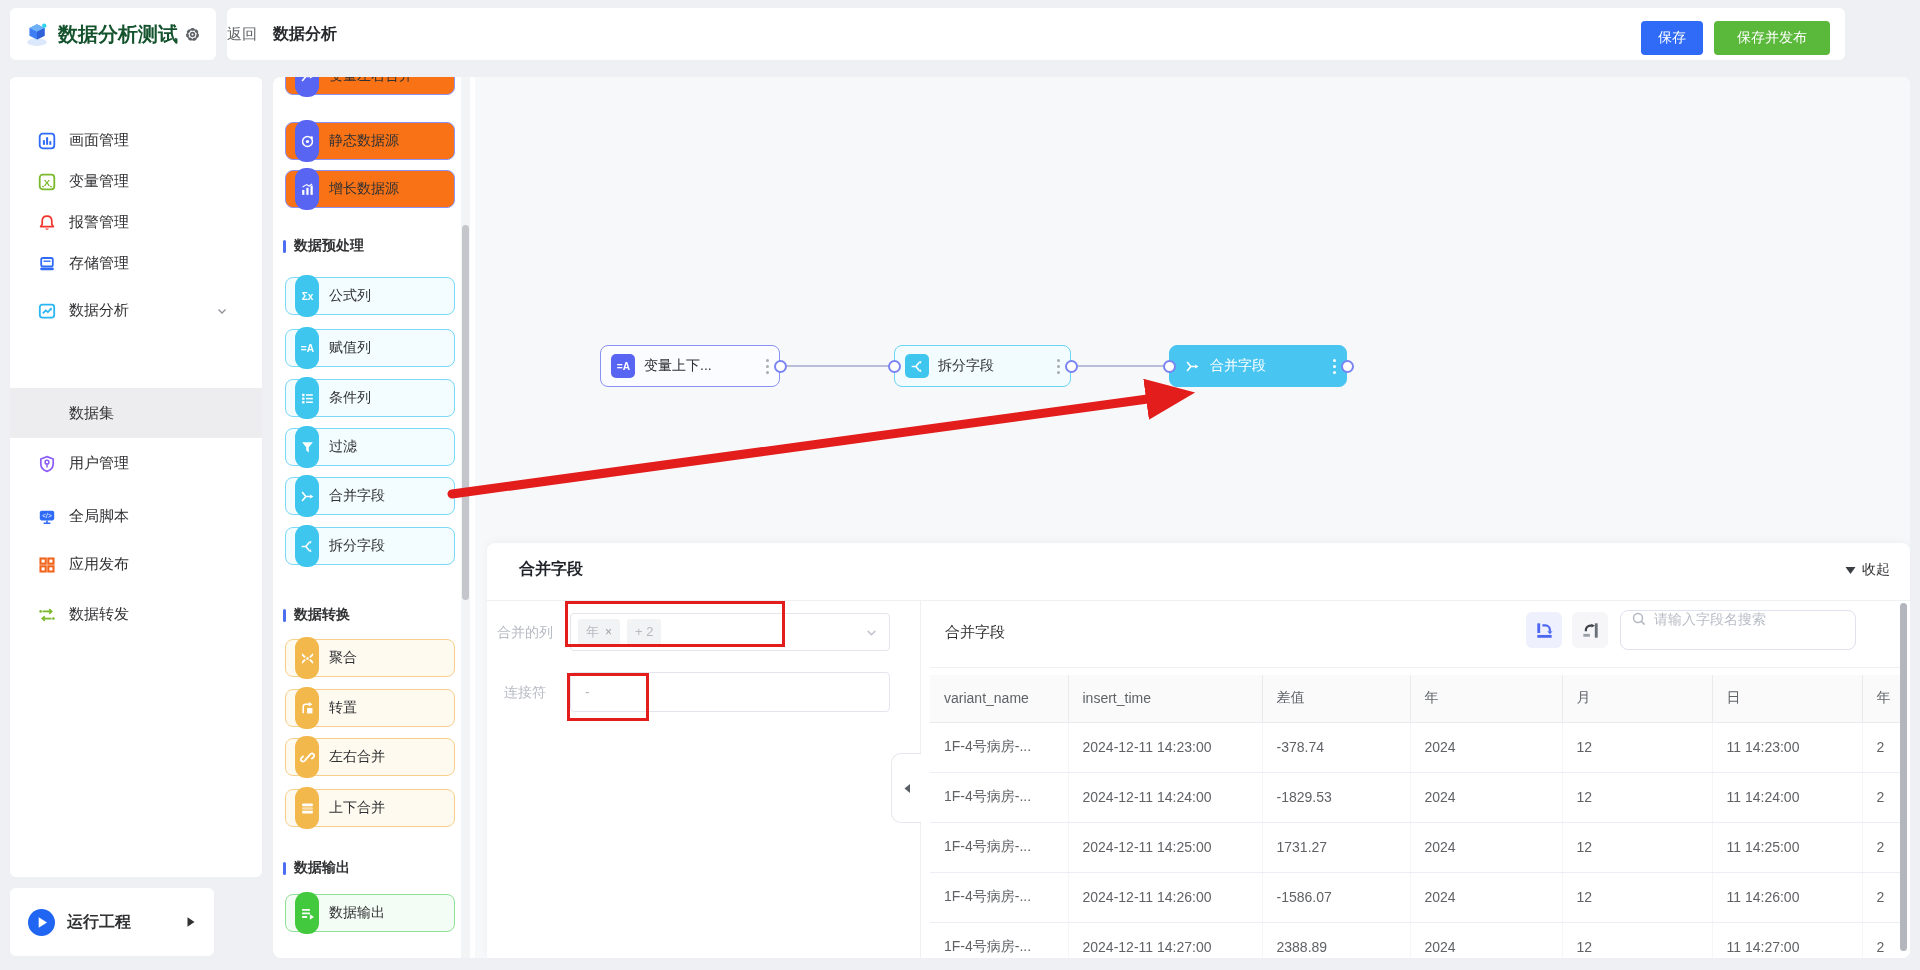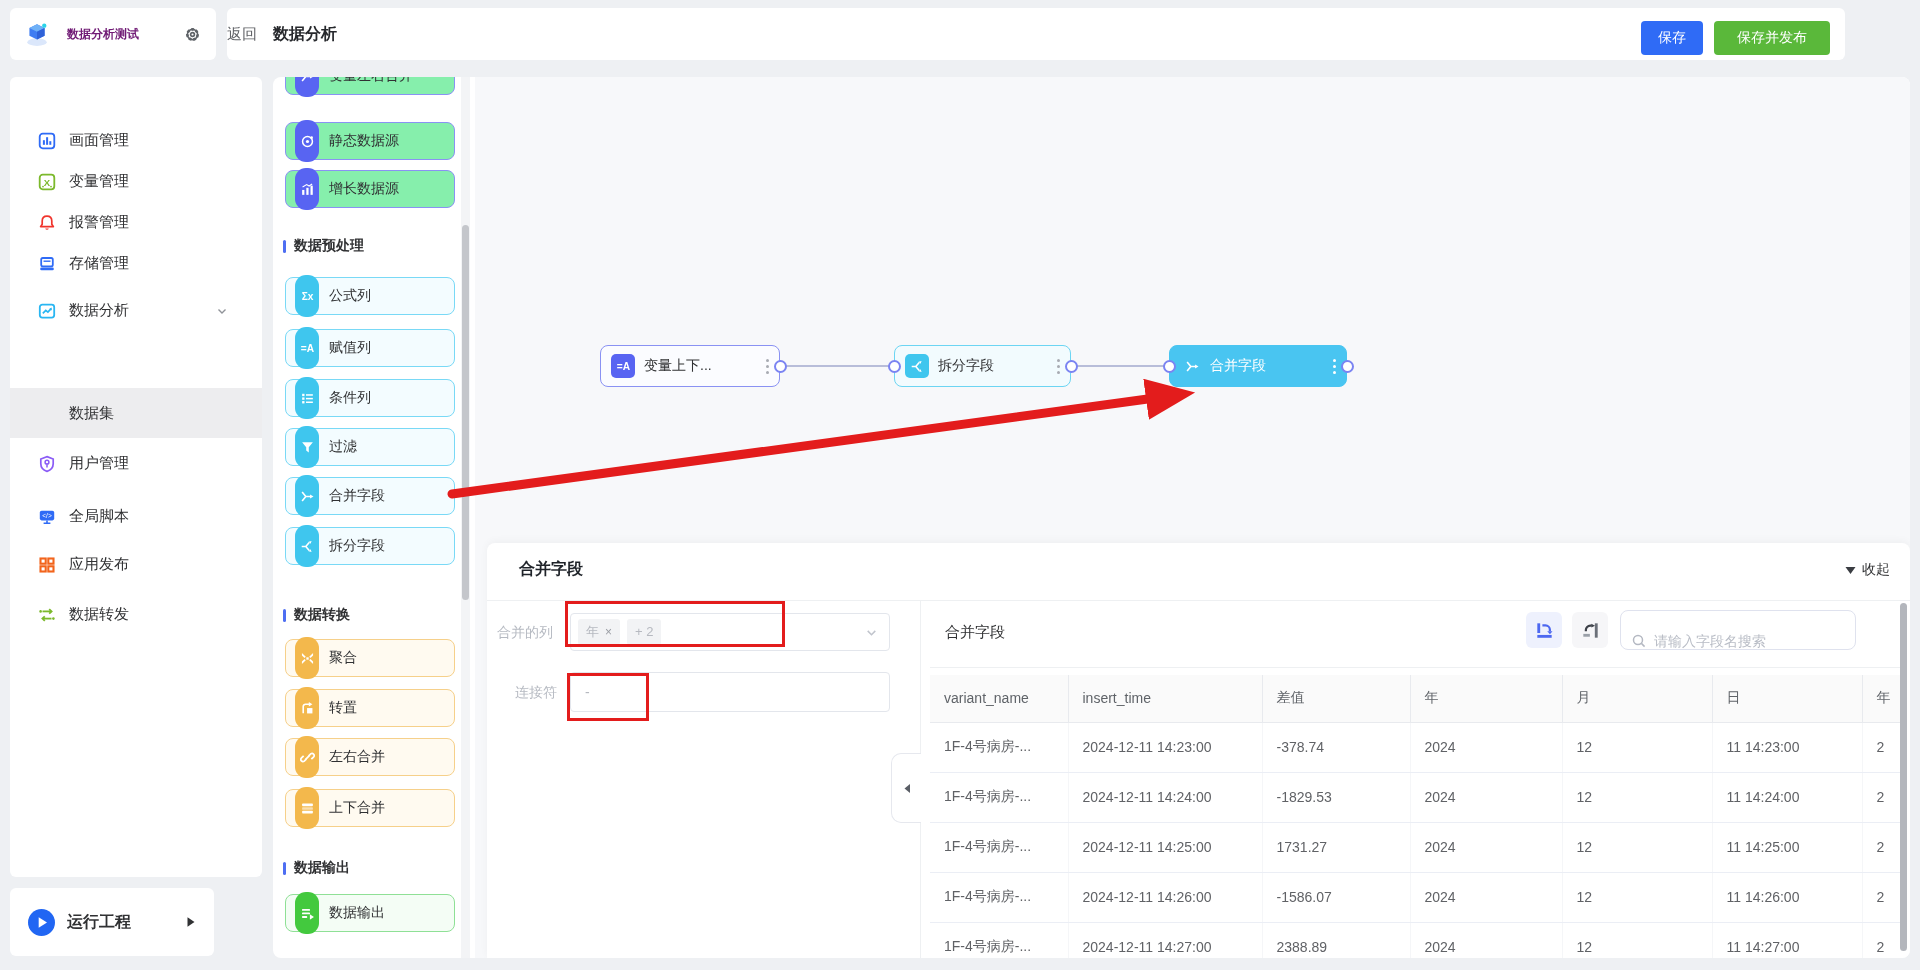--- a/index.html
+++ b/index.html
@@ -2,21 +2,21 @@
 <html><head>
 <meta charset="utf-8">
 <style>
 *{margin:0;padding:0;box-sizing:border-box}
 html,body{width:1920px;height:970px}
 body{background:#eef0f3;font-family:"Liberation Sans","DejaVu Sans",sans-serif;position:relative;overflow:hidden;color:#303133}
 .card{position:absolute;background:#fff;border-radius:6px}
 
 
 #header-left{left:10px;top:8px;width:206px;height:52px;display:flex;align-items:center;padding:0 14px}
-#header-left .title{font-size:12px;font-weight:bold;margin-left:17px;color:#701a75;flex:1}
+#header-left .title{font-size:20px;font-weight:bold;margin-left:8px;color:#14532d;flex:1}
 #header-main{left:227px;top:8px;width:1618px;height:52px;display:flex;align-items:center;}
 #back-link{font-size:15px;color:#606266;margin-right:16px;cursor:pointer}
 #breadcrumb{font-size:16px;font-weight:bold;color:#26282c}
 .btn{position:absolute;top:13px;height:34px;border:none;border-radius:4px;color:#fff;font-size:14px;padding:0 16px;cursor:pointer;font-family:Liberation Serif, serif}
 #btn-save{right:142px;width:62px;background:#2f6bf6}
 #btn-save-publish{right:15px;width:116px;background:#5ab83a}
 
 
 #sidebar{left:10px;top:77px;width:252px;height:800px}
 .side-item{position:absolute;left:0;width:252px;height:41px;display:flex;align-items:center;padding-left:28px;font-size:15px;color:#303133;cursor:pointer}
@@ -28,21 +28,21 @@
 #run-card .lbl{font-size:16px;font-weight:bold;margin-left:12px;flex:1}
 
 
 #main-card{left:273px;top:77px;width:1637px;height:881px;border-radius:8px;overflow:hidden}
 #canvas-bg{position:absolute;left:202px;top:0;right:0;bottom:0;background:#f7f8fa}
 
 
 .pal-item{position:absolute;left:12px;width:170px;height:38px;border:1px solid;border-radius:8px;display:flex;align-items:center;padding-left:9px;cursor:grab;background:#fff}
 .pal-item .sq{width:24px;height:42px;border-radius:11px;display:flex;align-items:center;justify-content:center;margin-right:10px}
 .pal-item .lbl{font-size:14px;color:#303133}
-.pi-indigo{border-color:#8a92f3;background:#86efac}.pi-indigo .sq{background:#5864f2}
+.pi-indigo{border-color:#8a92f3;background:#f97316}.pi-indigo .sq{background:#5864f2}
 .pi-cyan{border-color:#79d9f6;background:#f3fcff}.pi-cyan .sq{background:#3fc6ee}
 .pi-orange{border-color:#f6d08a;background:#fffaf0}.pi-orange .sq{background:#f3b84c}
 .pi-green{border-color:#8fe096;background:#f4fdf5}.pi-green .sq{background:#43c93e}
 .pal-sec{position:absolute;left:10px;height:22px;display:flex;align-items:center}
 .pal-sec .bar{width:3px;height:13px;background:#4e6ef2;border-radius:2px;margin-right:8px}
 .pal-sec .txt{font-size:14px;font-weight:bold;color:#303133}
 #pal-scroll{position:absolute;left:188px;top:0;width:9px;height:881px;background:#f3f4f6}
 #pal-thumb{position:absolute;left:189px;top:148px;width:7px;height:375px;background:#c4c6cb;border-radius:4px}
 
 
@@ -69,21 +69,21 @@
 #select-box{position:absolute;left:83px;top:70px;width:320px;height:38px;border:1px solid #e3e6ec;border-radius:4px;display:flex;align-items:center;padding-left:7px;cursor:pointer;background:#fff}
 .tag{height:26px;background:#f2f3f5;border-radius:3px;display:inline-flex;align-items:center;padding:0 8px;font-size:13px;color:#b6b9c0;margin-right:7px}
 .tag .x{margin-left:6px;color:#9a9da4;font-size:12px;cursor:pointer}
 #select-box .chev{position:absolute;right:11px}
 #connector-input{position:absolute;left:83px;top:129px;width:320px;height:40px;border:1px solid #e3e6ec;border-radius:4px;font-size:14px;color:#b6b9c0;padding-left:14px;font-family:inherit;outline:none}
 #collapse-tab{position:absolute;left:404px;top:210px;width:30px;height:70px;background:#fff;border:1px solid #e6e8ee;border-right:none;border-radius:10px 0 0 10px;display:flex;align-items:center;justify-content:center;cursor:pointer}
 #table-title{position:absolute;left:458px;top:80px;font-size:15px;color:#303133}
 .tool-btn{position:absolute;top:69px;width:36px;height:36px;border-radius:6px;display:flex;align-items:center;justify-content:center;cursor:pointer}
 #tool-rowcol{left:1039px;background:#eef1fd}
 #tool-colrow{left:1085px;background:#f6f6f8}
-#search-box{position:absolute;left:1133px;top:67px;width:236px;height:40px;border:1px solid #dfe2ee;border-radius:8px;display:flex;align-items:flex-end;padding:0 10px;background:#fff}
+#search-box{position:absolute;left:1133px;top:67px;width:236px;height:40px;border:1px solid #dfe2ee;border-radius:8px;display:flex;align-items:flex-start;padding:0 10px;background:#fff}
 #search-box input{border:none;outline:none;font-size:14px;color:#606266;margin-left:7px;width:180px;font-family:inherit;background:transparent}
 #search-box input::placeholder{color:#b9bdc6}
 #toolbar-div{position:absolute;left:443px;right:10px;top:124px;height:1px;background:#eef0f2}
 #table-wrap{position:absolute;left:443px;top:132px;width:972px;height:283px;overflow:hidden}
 table{border-collapse:collapse;table-layout:fixed;width:1062px}
 th{height:47px;background:#fafafa;font-weight:normal;font-size:14px;color:#5f6368;text-align:left;padding-left:14px;border-right:1px solid #e8eaee;border-bottom:1px solid #e8eaee;white-space:nowrap;overflow:hidden}
 td{height:50px;font-size:14px;color:#606266;padding-left:14px;border-bottom:1px solid #ebeef5;border-right:1px solid #f5f6f8;white-space:nowrap;overflow:hidden;background:#fff}
 #panel-scroll{position:absolute;right:3px;top:60px;width:7px;height:348px;background:#b3b6bc;border-radius:4px}
 
 
@@ -497,21 +497,21 @@
             <span class="x">×</span>
           </span><span class="tag">
             <span>+ 2</span>
           </span></span>
       <span class="chev ic" id="selchev-slot">
           <svg width="13" height="13" viewBox="0 0 12 12">
             <path d="M2.5 4.5L6 8l3.5-3.5" fill="none" stroke="#c0c4cc" stroke-width="1.4"></path>
           </svg>
         </span>
     </div>
-    <div class="form-label" style="left:28px;top:130px">连接符</div>
+    <div class="form-label" style="left:17px;top:130px">连接符</div>
     <input id="connector-input" value="-" style="">
 
     <div id="collapse-tab">
       <span class="ic" id="tabtri-slot">
           <svg width="8" height="11" viewBox="0 0 8 11">
             <path d="M7 1L1.5 5.5 7 10z" fill="#5a5e66"></path>
           </svg>
         </span>
     </div>
 

